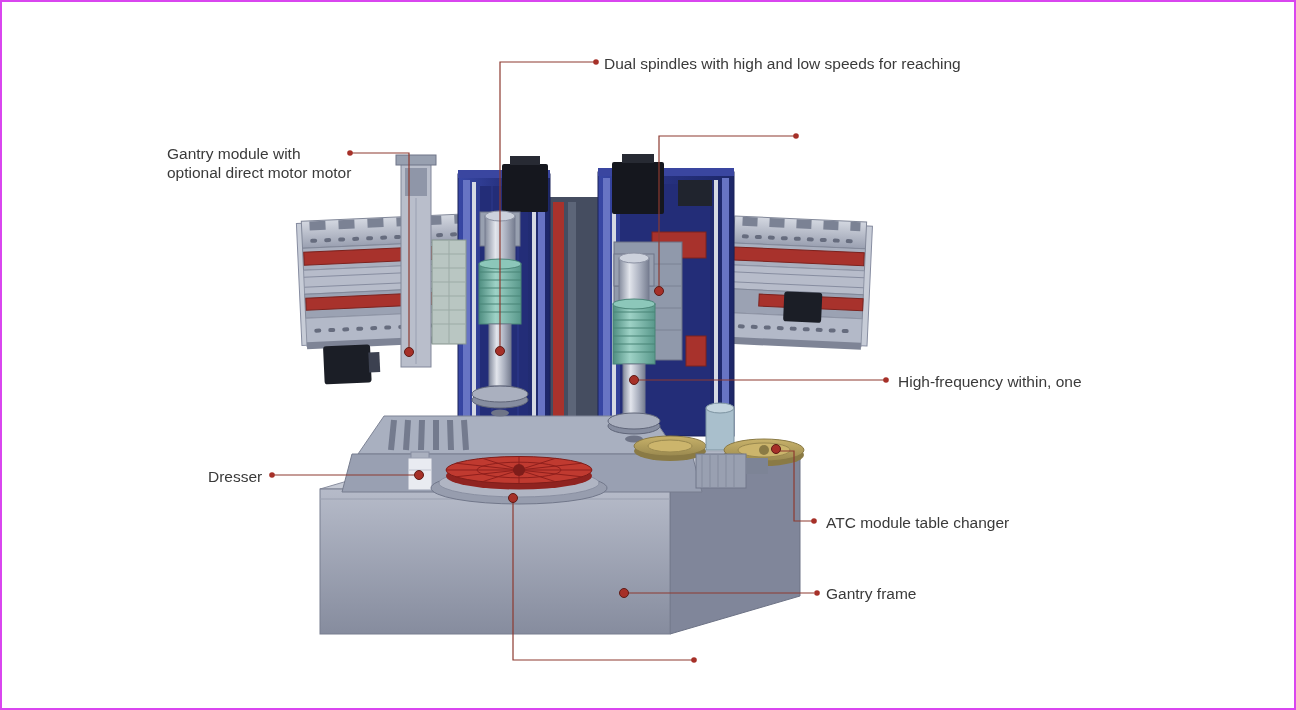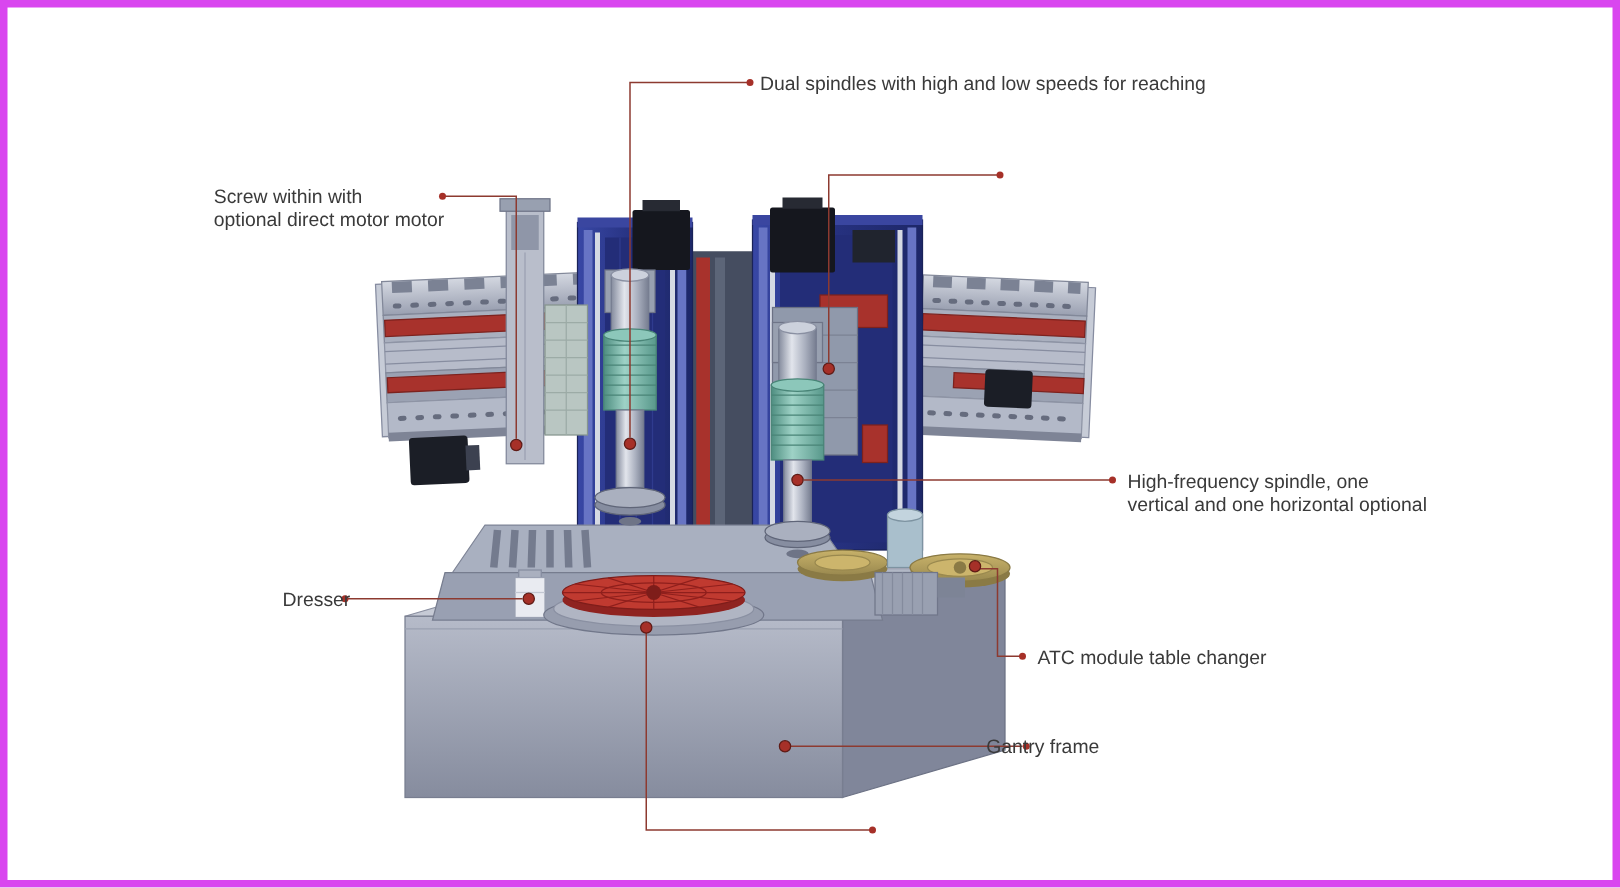--- a/index.html
+++ b/index.html
@@ -1,18 +1,18 @@
 <!DOCTYPE html>
 <html><head>
 <meta charset="utf-8">
 <style>
   html,body{margin:0;padding:0;background:#e8e8e8;}
   .page{
     position:relative;width:1296px;height:710px;box-sizing:border-box;
-    background:#ffffff;border:6px solid #d946ef;overflow:hidden;
+    background:#ffffff;border:2px solid #d946ef;overflow:hidden;
     font-family:"Liberation Sans", sans-serif;
   }
   svg.layer{position:absolute;left:0;top:0;}
   .callout-label{
     position:absolute;color:#3a3a3a;font-size:15.5px;line-height:19px;
   }
   .callout-label span{display:block;white-space:nowrap;}
 </style>
 </head>
 <body>
@@ -241,35 +241,34 @@
       <circle cx="692" cy="658" r="2.8"></circle>
     </g>
   </svg>
 
   <div class="callout-label" style="left:602px;top:52px">
     <span>Dual spindles with high and low speeds for reaching</span>
   </div>
 
 
   <div class="callout-label" style="left:165px;top:142px">
-    <span>Screw within with</span>
+    <span>Gantry module with</span>
     <span>optional direct motor motor</span>
   </div>
 
   <div class="callout-label" style="left:896px;top:370px">
-    <span>High-frequency spindle, one</span>
-    <span>vertical and one horizontal optional</span>
-  </div>
-
-  <div class="callout-label" style="left:220px;top:465px">
+    <span>High-frequency within, one</span>
+  </div>
+
+  <div class="callout-label" style="left:206px;top:465px">
     <span>Dresser</span>
   </div>
 
   <div class="callout-label" style="left:824px;top:511px">
     <span>ATC module table changer</span>
   </div>
 
-  <div class="callout-label" style="left:783px;top:582px">
+  <div class="callout-label" style="left:824px;top:582px">
     <span>Gantry frame</span>
   </div>
 
 
 </div>
 
 </body></html>

